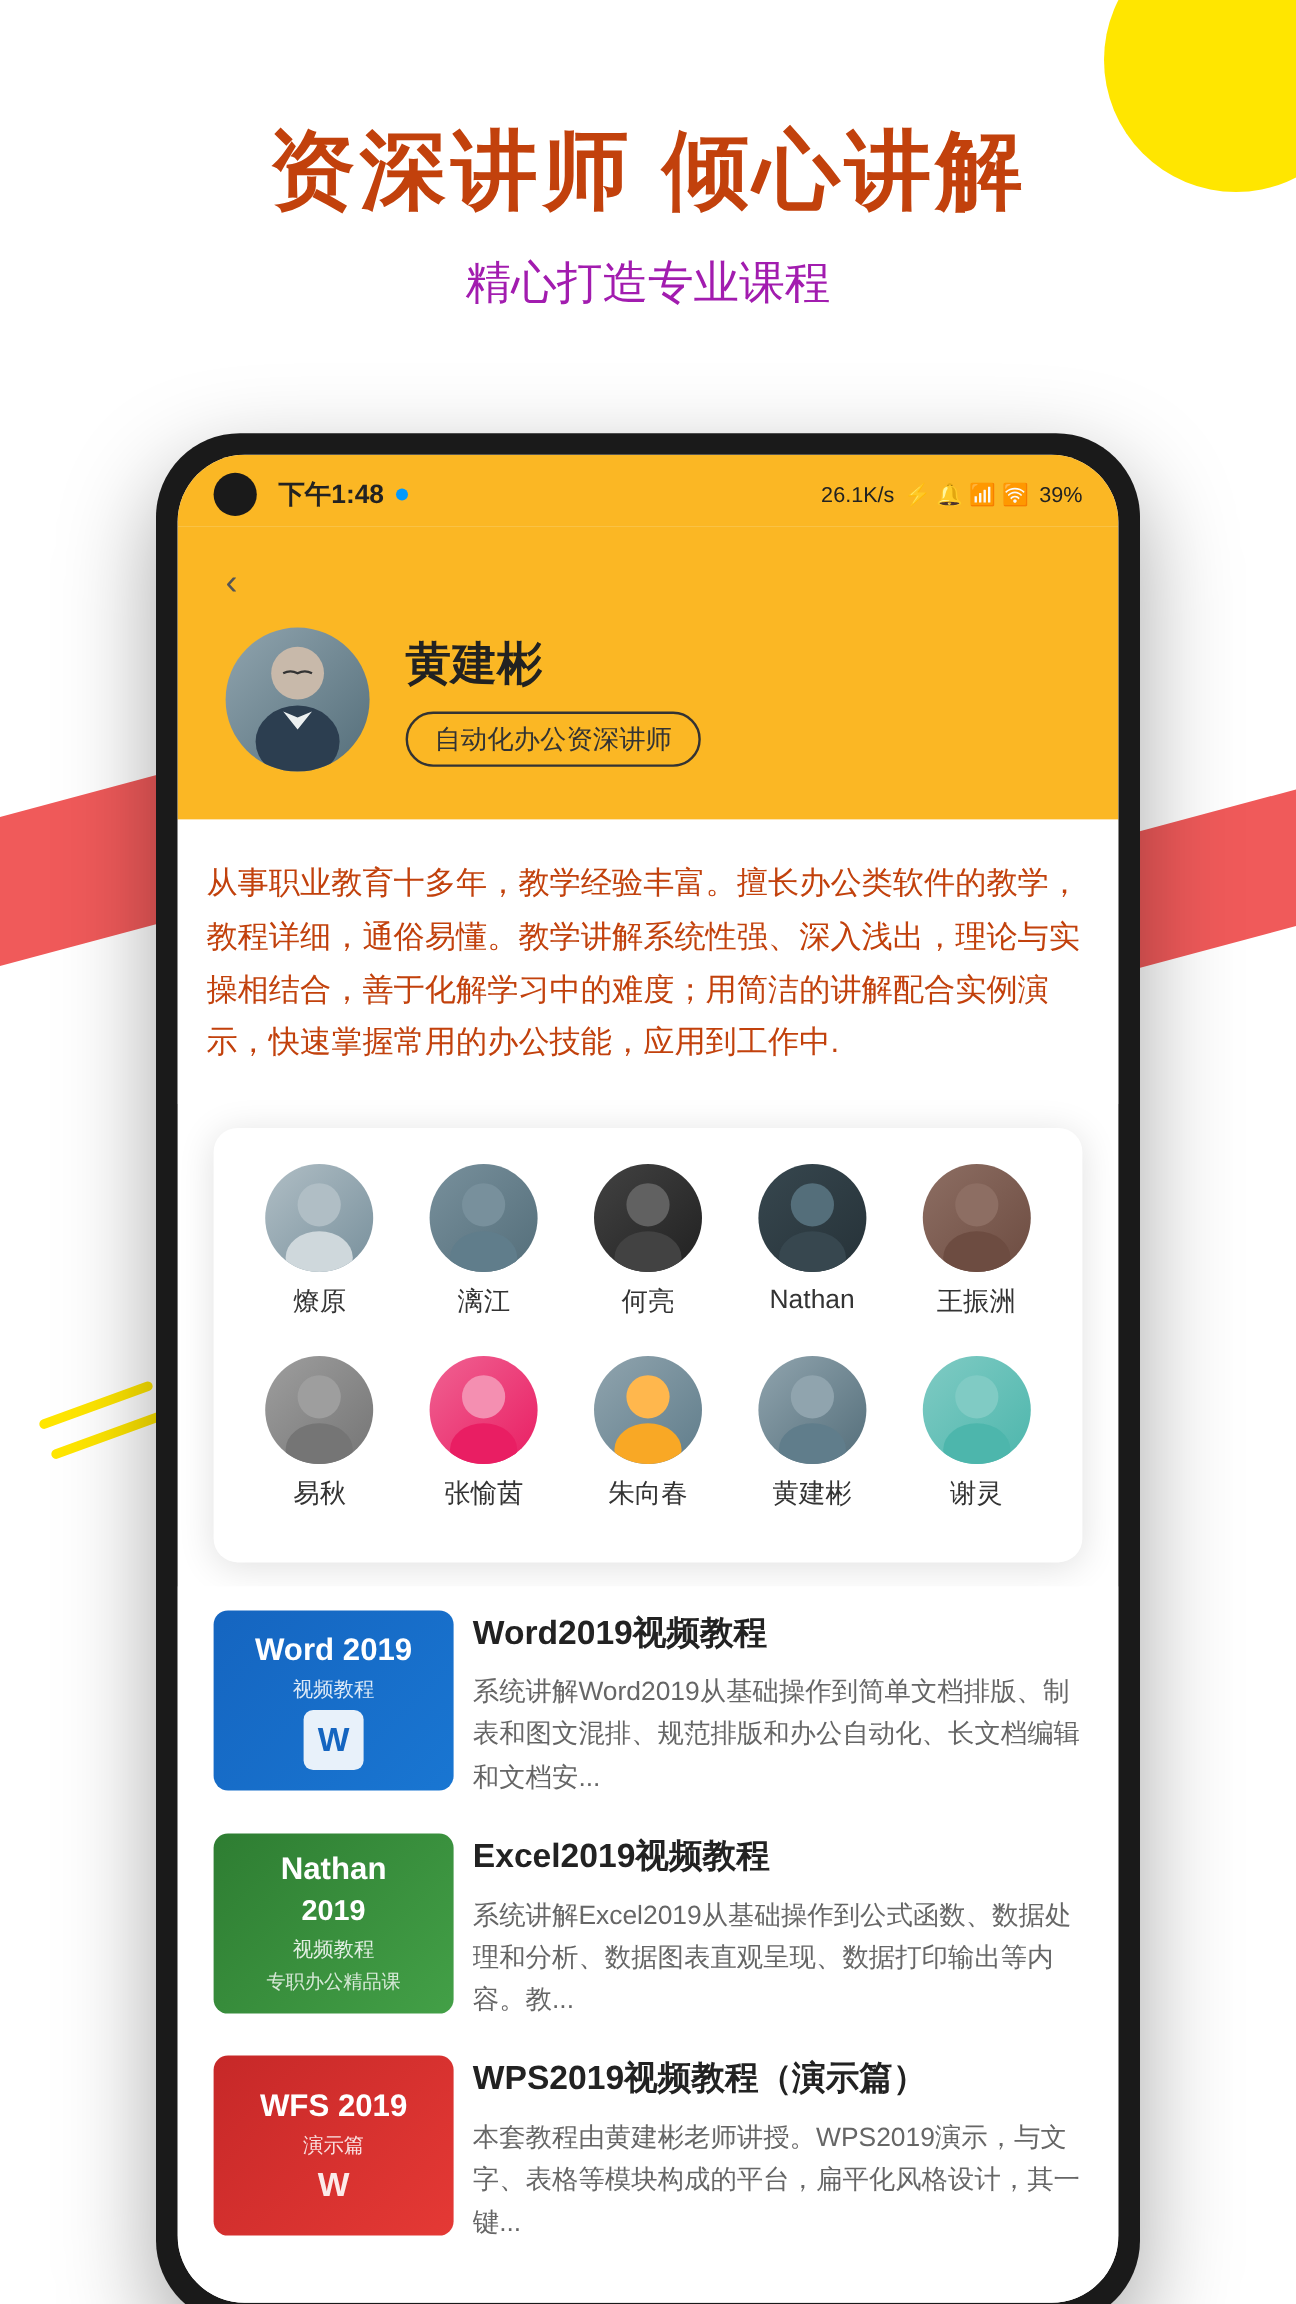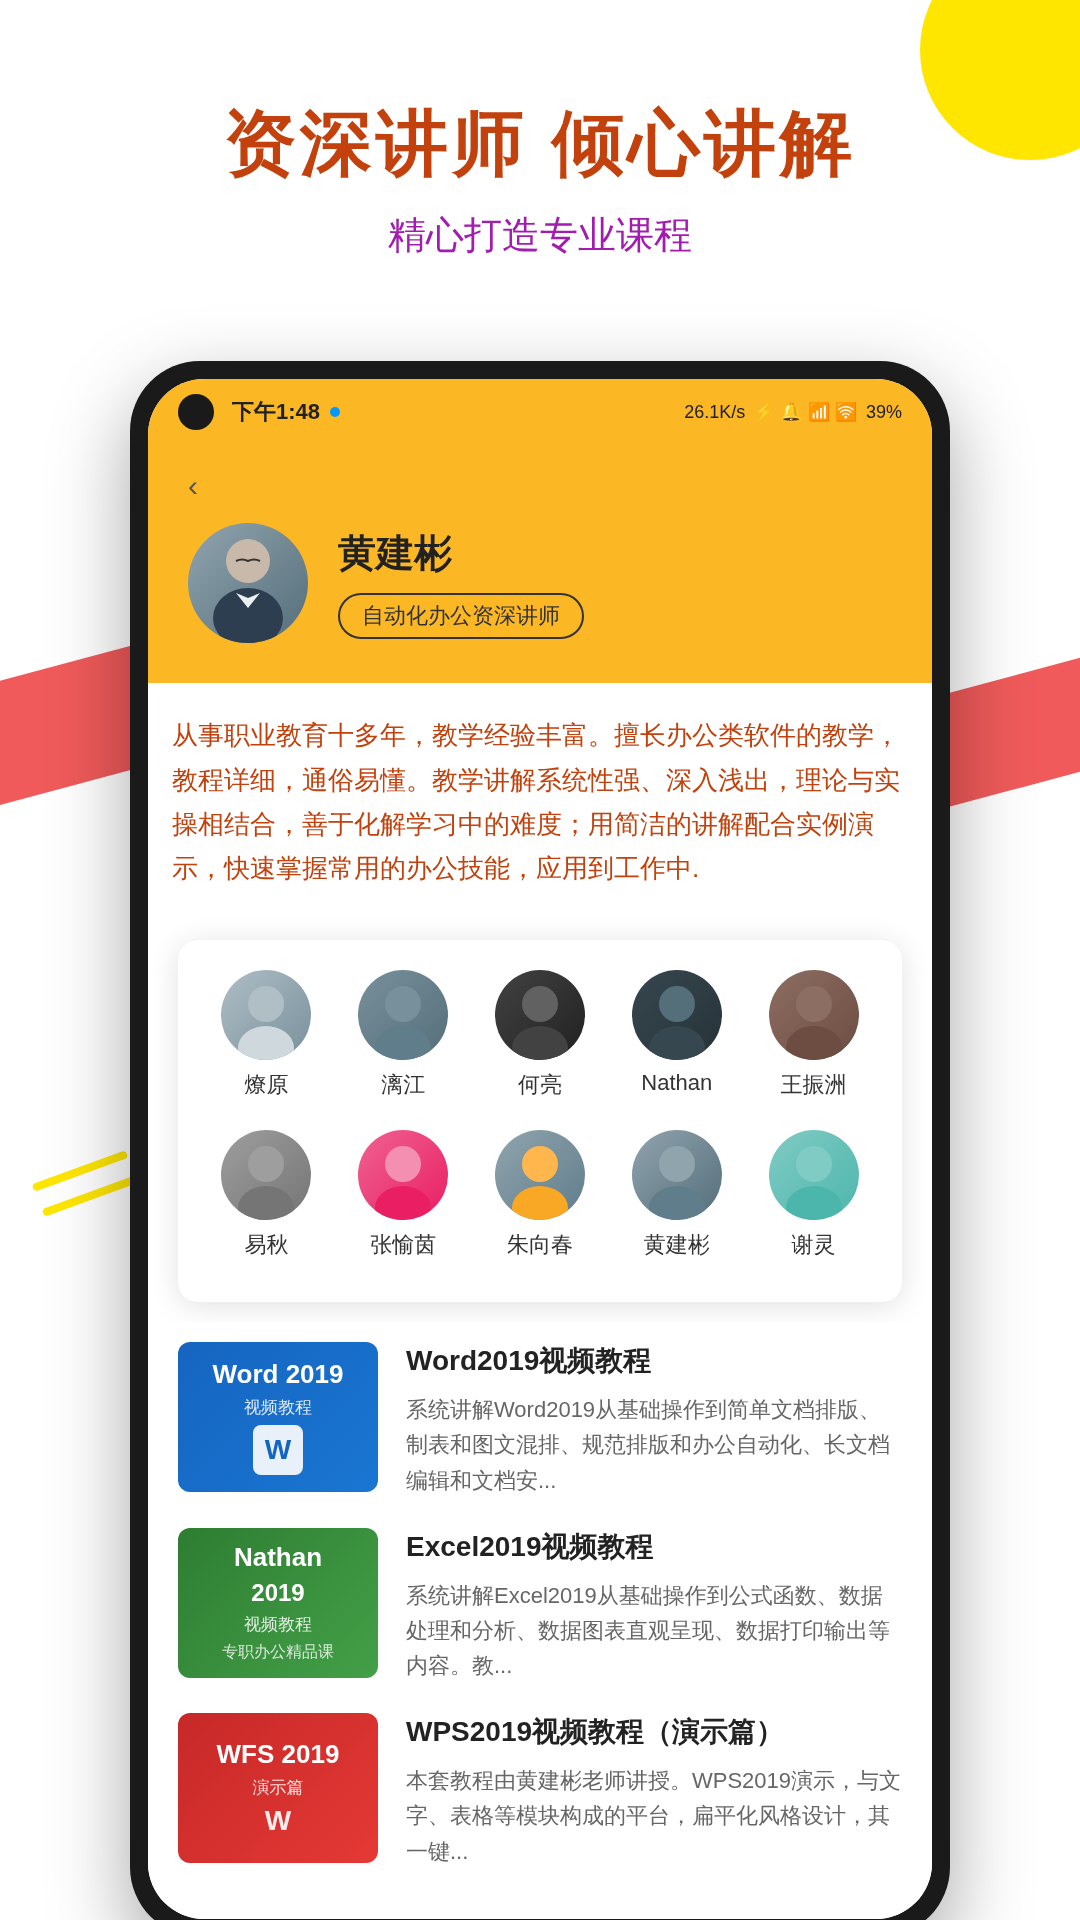--- a/index.html
+++ b/index.html
@@ -279,21 +279,21 @@
     }
 
     
     .course-list {
       padding: 20px 30px;
       background: #fff;
     }
 
     .course-item {
       display: flex;
-      gap: 28px;
+      gap: 16px;
       margin-bottom: 30px;
       align-items: flex-start;
     }
 
     .course-thumb {
       width: 200px;
       height: 150px;
       border-radius: 12px;
       flex-shrink: 0;
       overflow: hidden;

